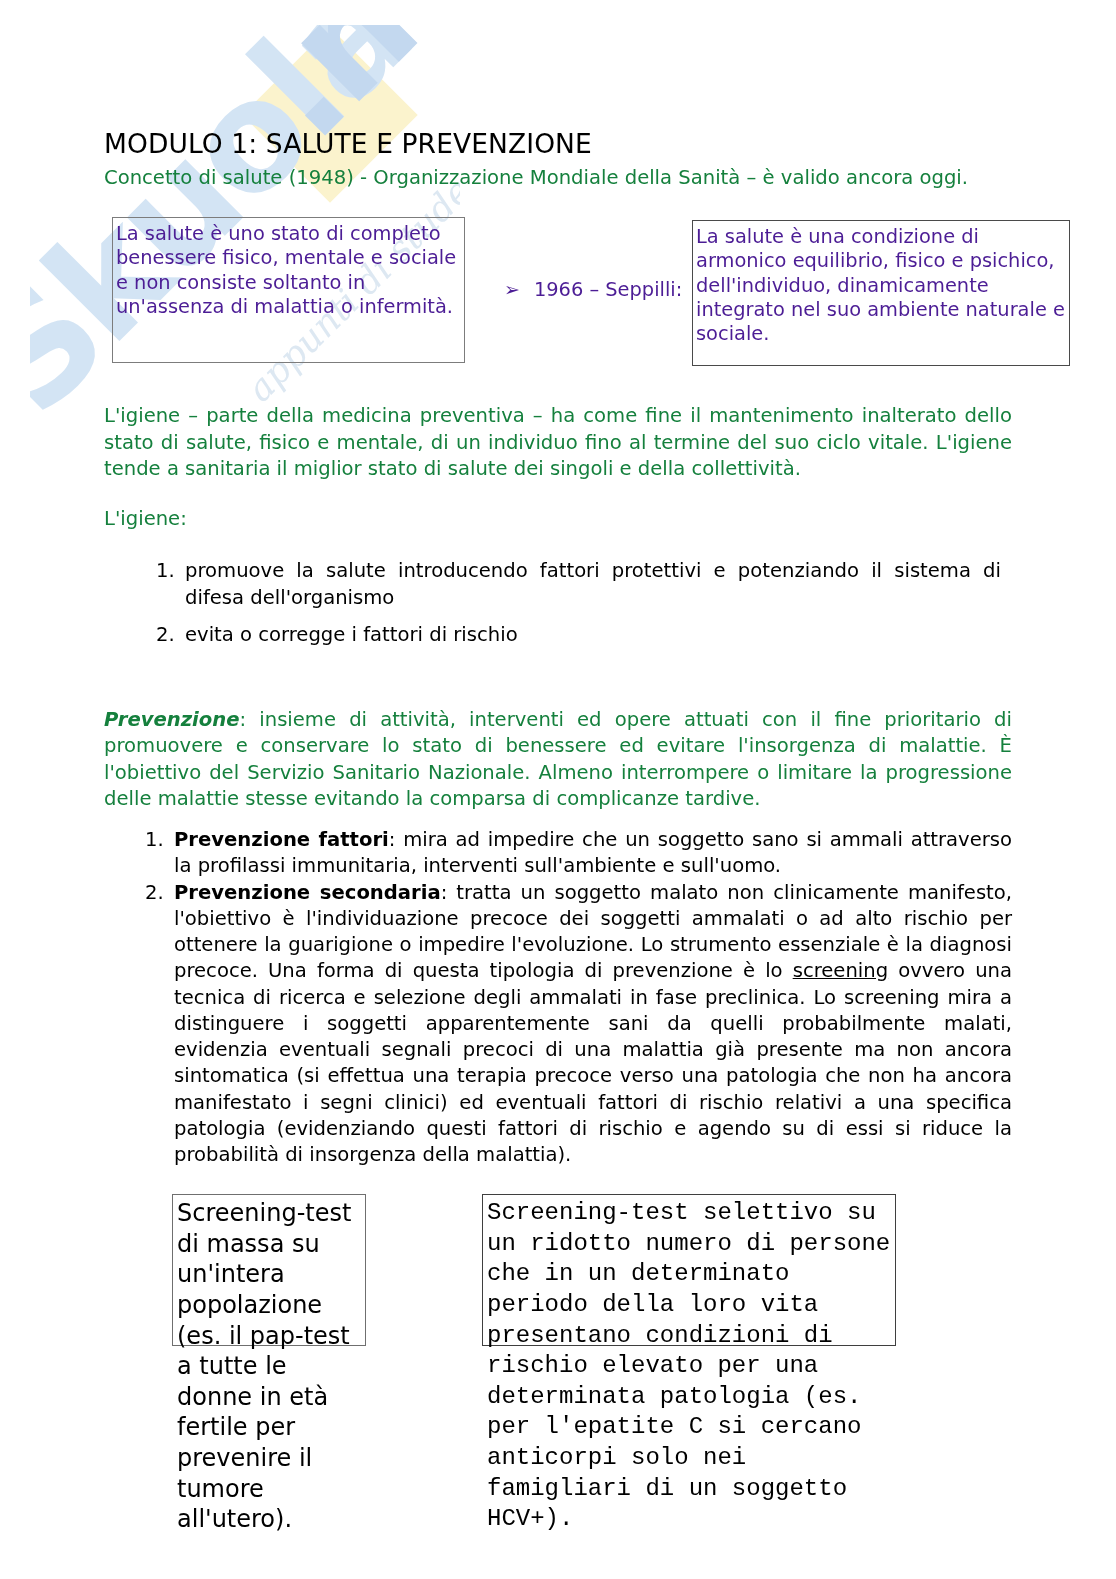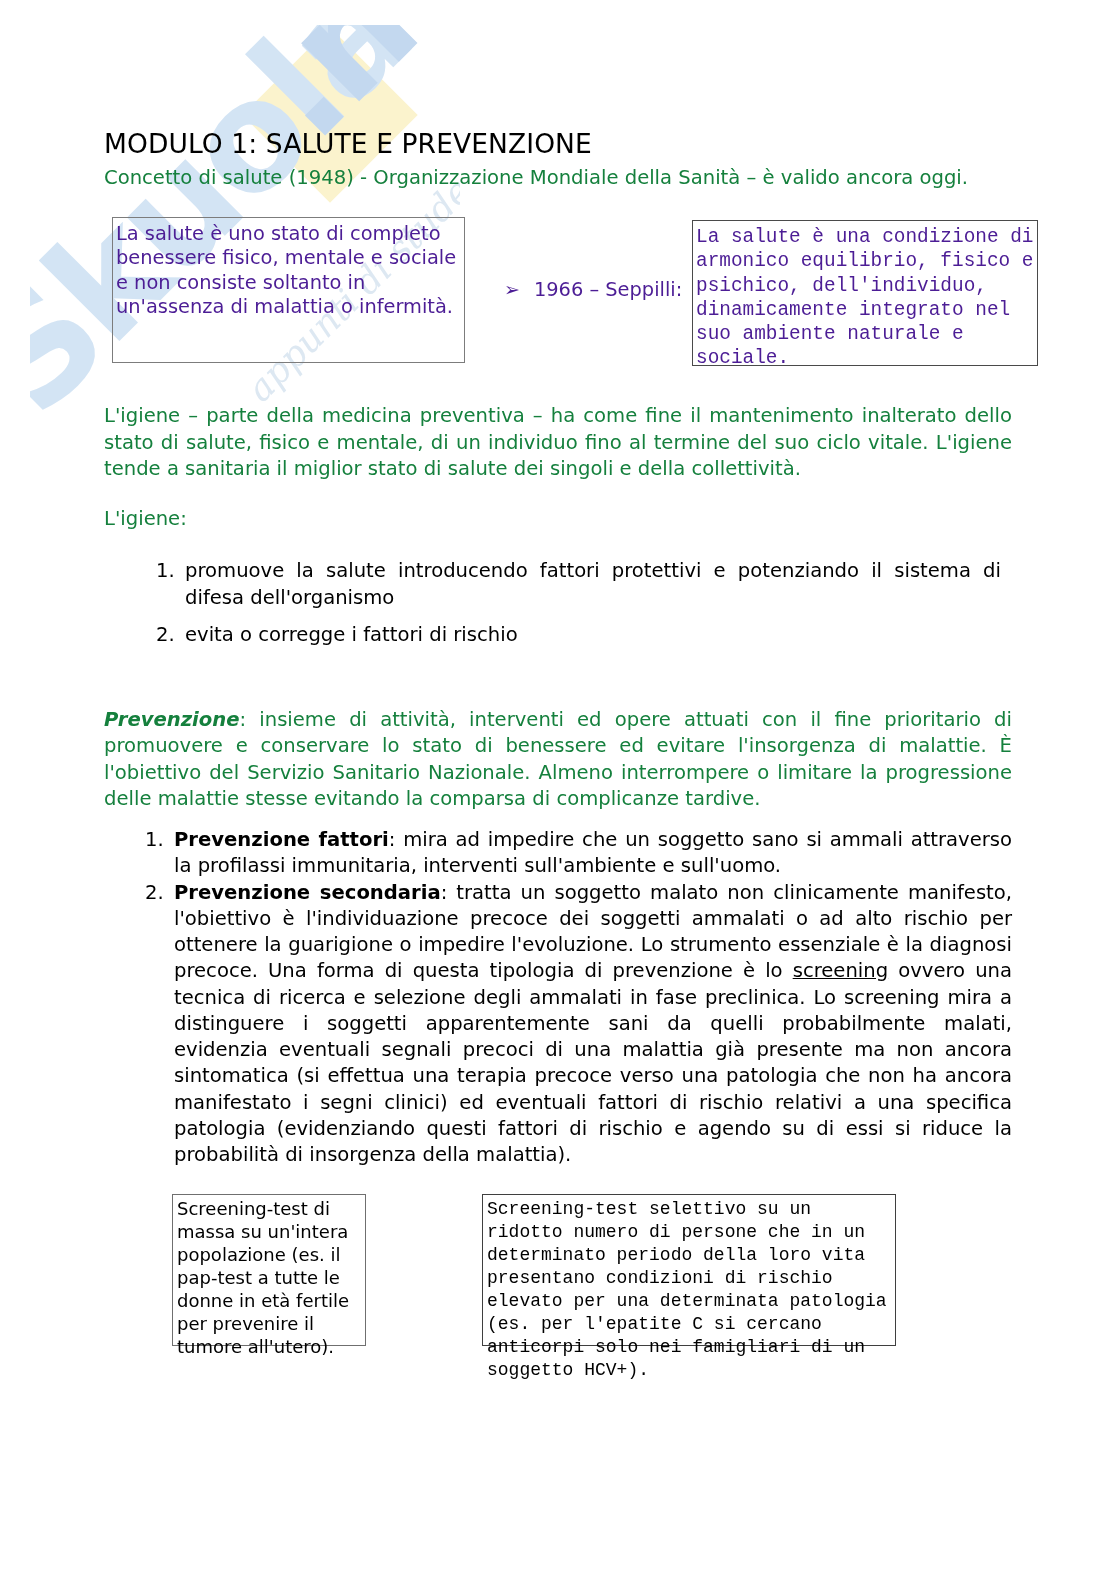--- a/index.html
+++ b/index.html
@@ -76,24 +76,23 @@
   }
   .def-box.left {
     left: 8px;
     top: 0px;
     width: 353px;
     height: 146px;
   }
   .def-box.right {
     left: 588px;
     top: 3px;
-    width: 346px;
+    width: 378px;
     height: 146px;
     border-color: #4a4a4a;
-    font-family: Liberation Mono, monospace;
   }
   .arrow-label {
     position: absolute;
     left: 400px;
     top: 61px;
     font-size: 19.4px;
     white-space: nowrap;
     color: #4c1d95;
     z-index: 1;
   }
@@ -126,21 +125,21 @@
   
   .screen-row {
     position: relative;
     height: 170px;
     margin-top: 26px;
   }
   .scr-box {
     position: absolute;
     box-sizing: border-box;
     border: 1px solid #6f6f6f;
-    font-size: 18px;
+    font-size: 24px;
     line-height: 1.275;
     color: #000;
     padding: 3px 4px 0 4px;
   }
   .scr-box.one {
     left: 68px;
     top: 0;
     width: 194px;
     height: 152px;
   }

